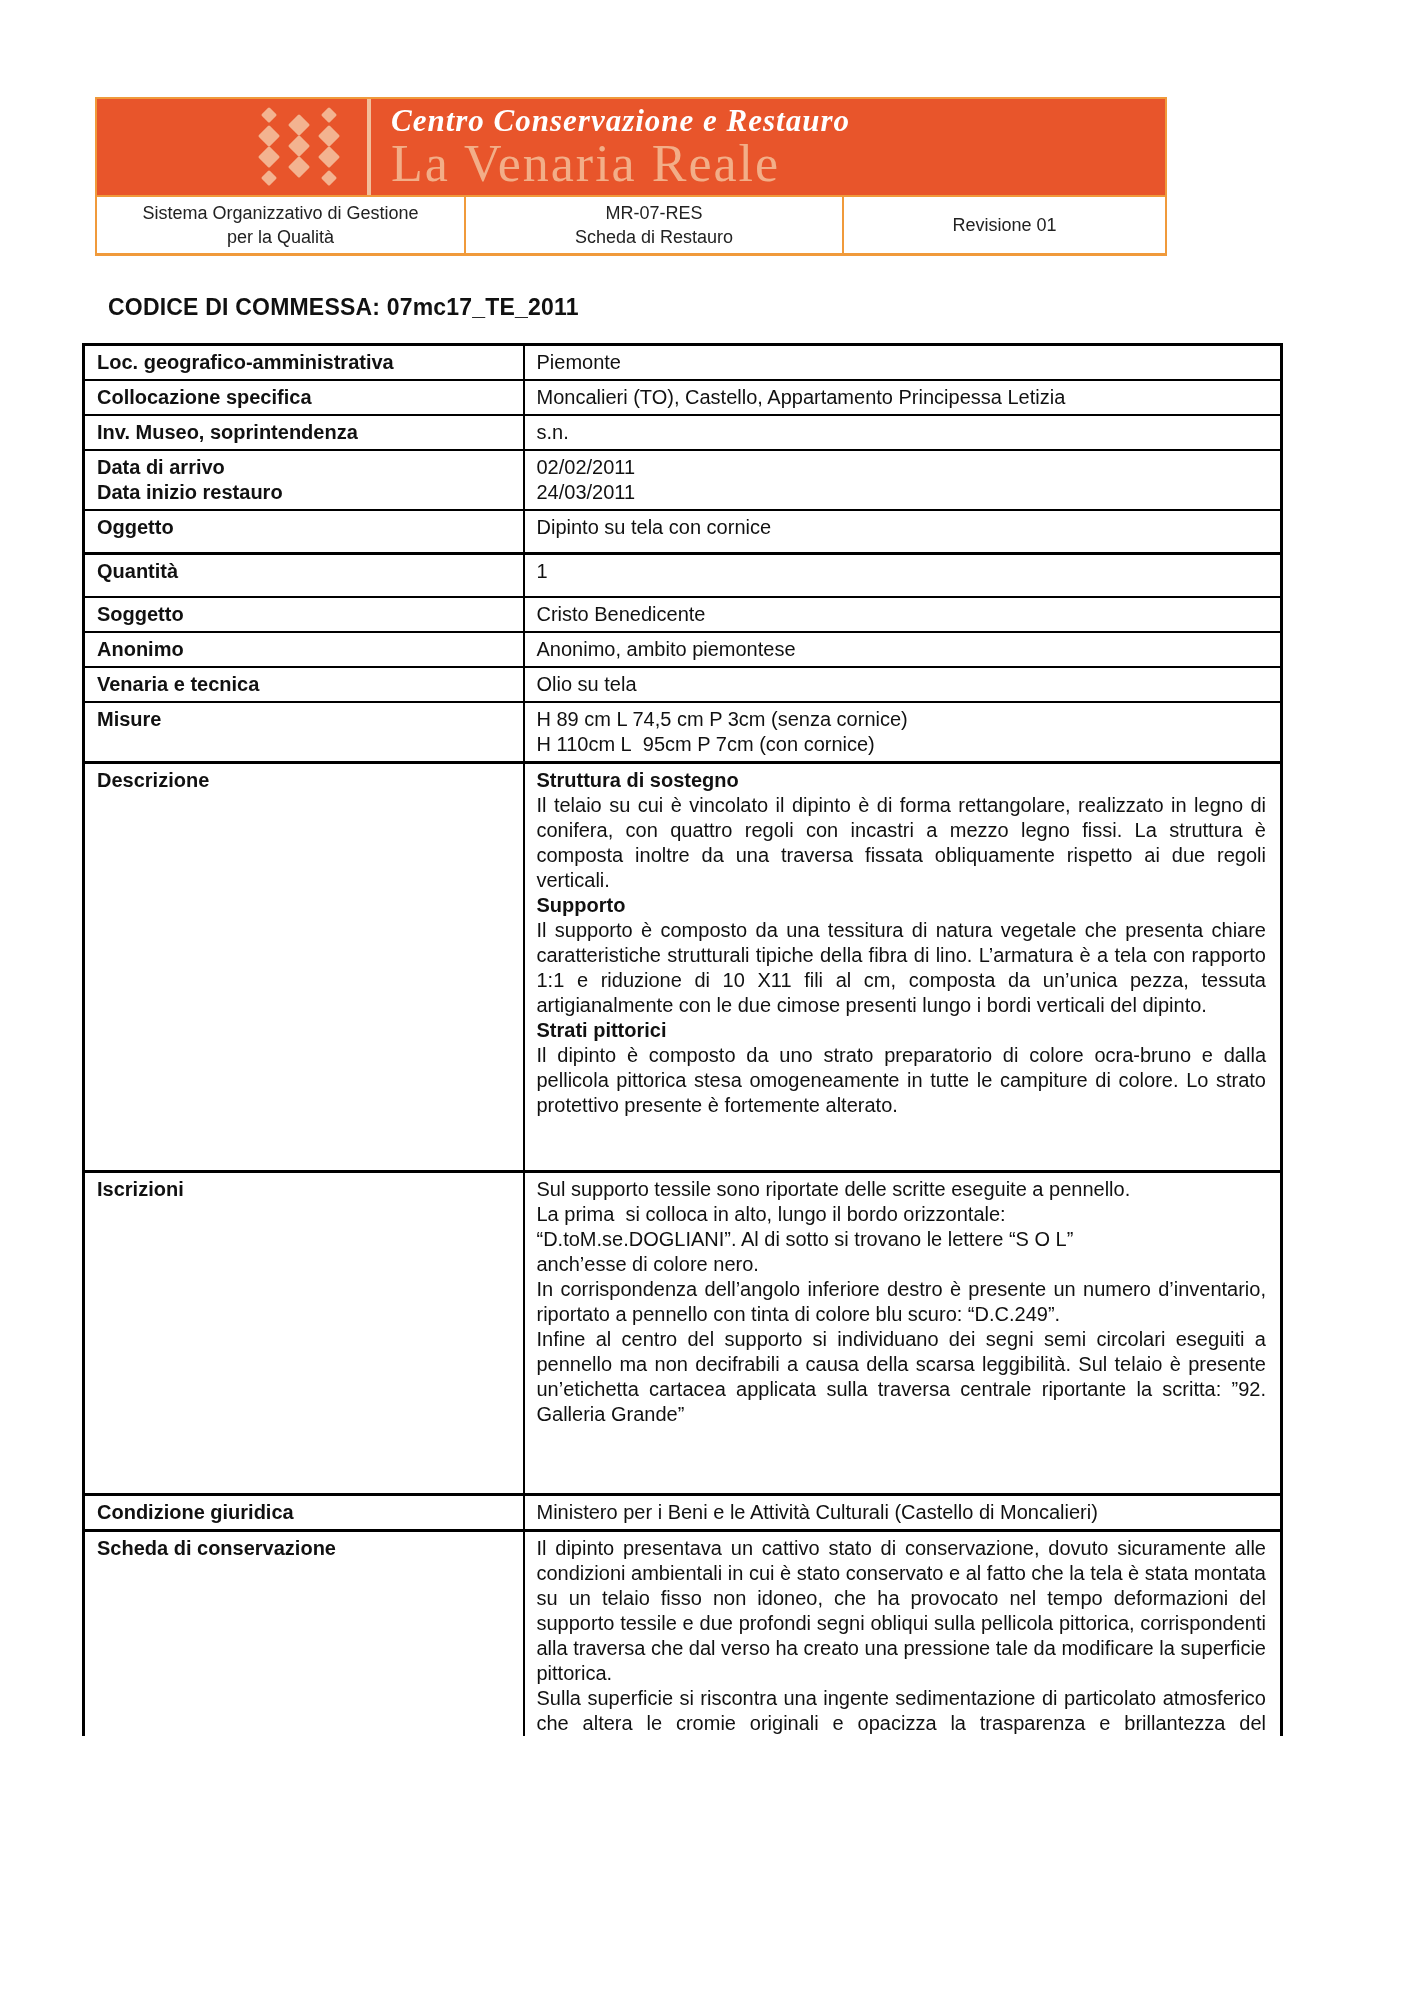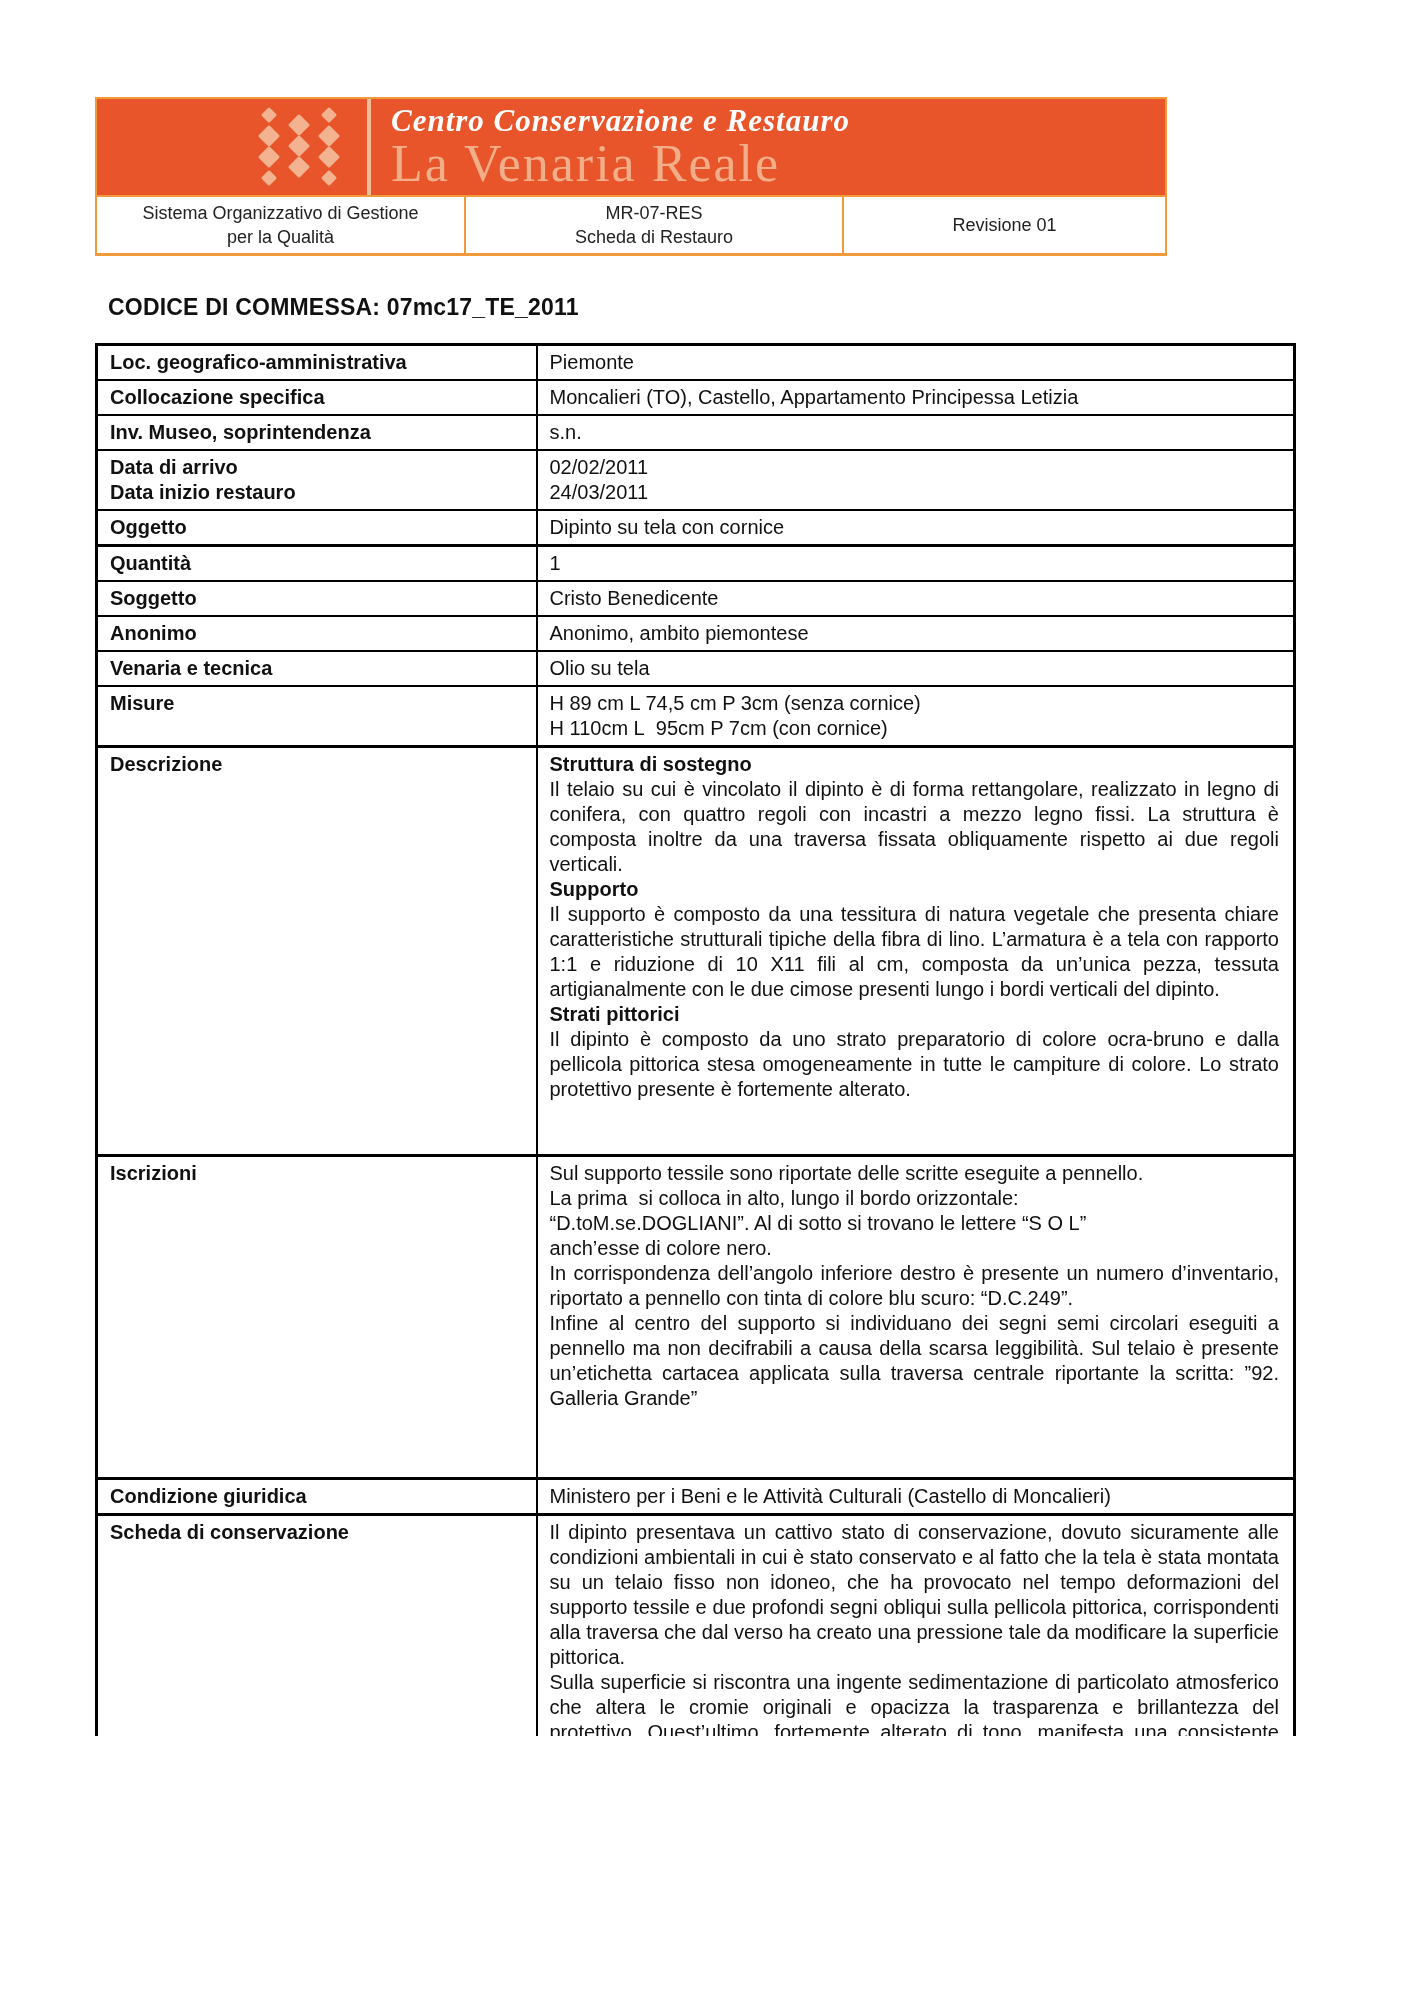--- a/index.html
+++ b/index.html
@@ -35,32 +35,32 @@
     font-family:"Liberation Serif","DejaVu Serif",serif;
     font-size:52px;line-height:52px;color:#F2AE88;letter-spacing:2px;white-space:nowrap;
   }
   
   .commessa{
     position:absolute;top:294px;left:108px;
     font-size:23px;font-weight:bold;letter-spacing:0.2px;
   }
   
   .main-table{
-    position:absolute;top:343px;left:95px;width:1198px;
+    position:absolute;top:343px;left:82px;width:1198px;
     border-collapse:collapse;table-layout:fixed;border:3px solid #000;
   }
   .main-table td{
     border:2px solid #000;vertical-align:top;
     font-size:20px;line-height:25px;
     padding:4px 14px 4px 12px;
   }
   .main-table td.lbl{font-weight:bold;white-space:pre-line;}
   .main-table td.val{white-space:pre-line;}
   tr.thick td{border-top-width:3px;}
-  tr.pad-extra td{padding-bottom:4px;}
+  tr.pad-extra td{padding-bottom:12px;}
   .cellblock .para{text-align:justify;}
   .cellblock .head{font-weight:bold;}
   .cellblock .pre{white-space:pre-line;}
   .minh-desc{min-height:398px;}
   .minh-iscr{min-height:312px;}
   .minh-stato{min-height:292px;}
   
   .page-number{
     position:absolute;top:1853px;left:1258px;
     font-family:"Liberation Serif","DejaVu Serif",serif;font-size:21px;

